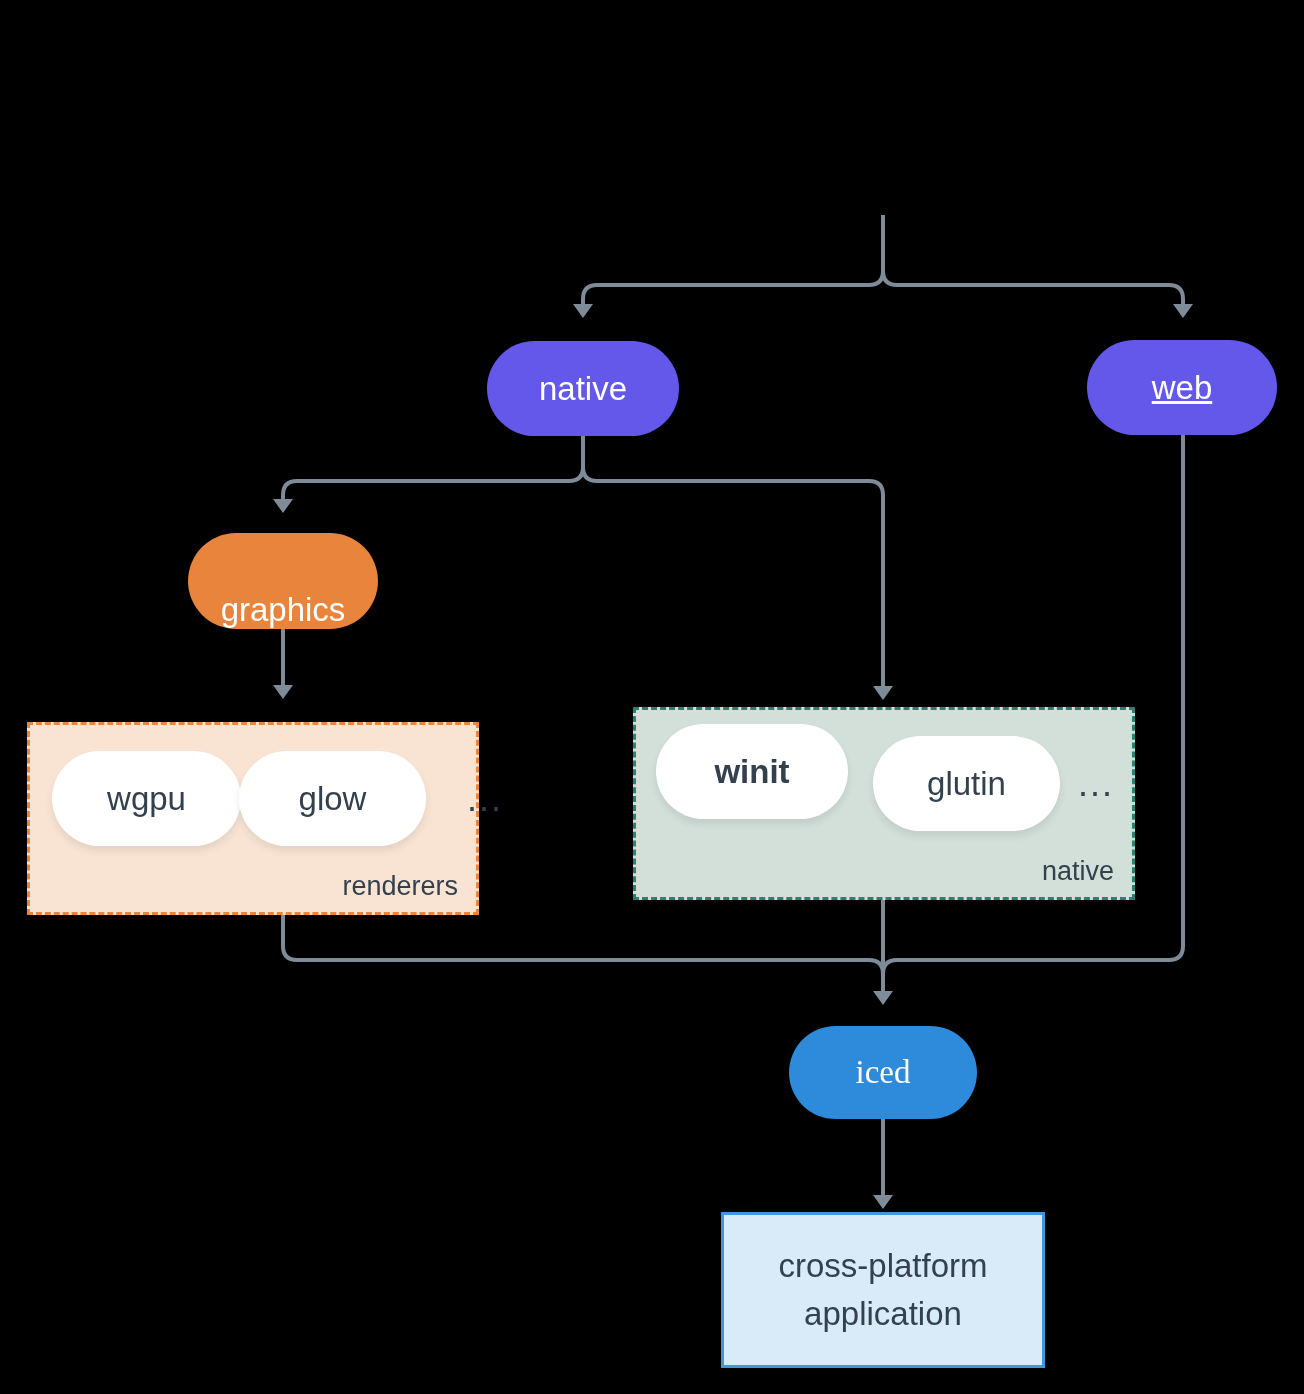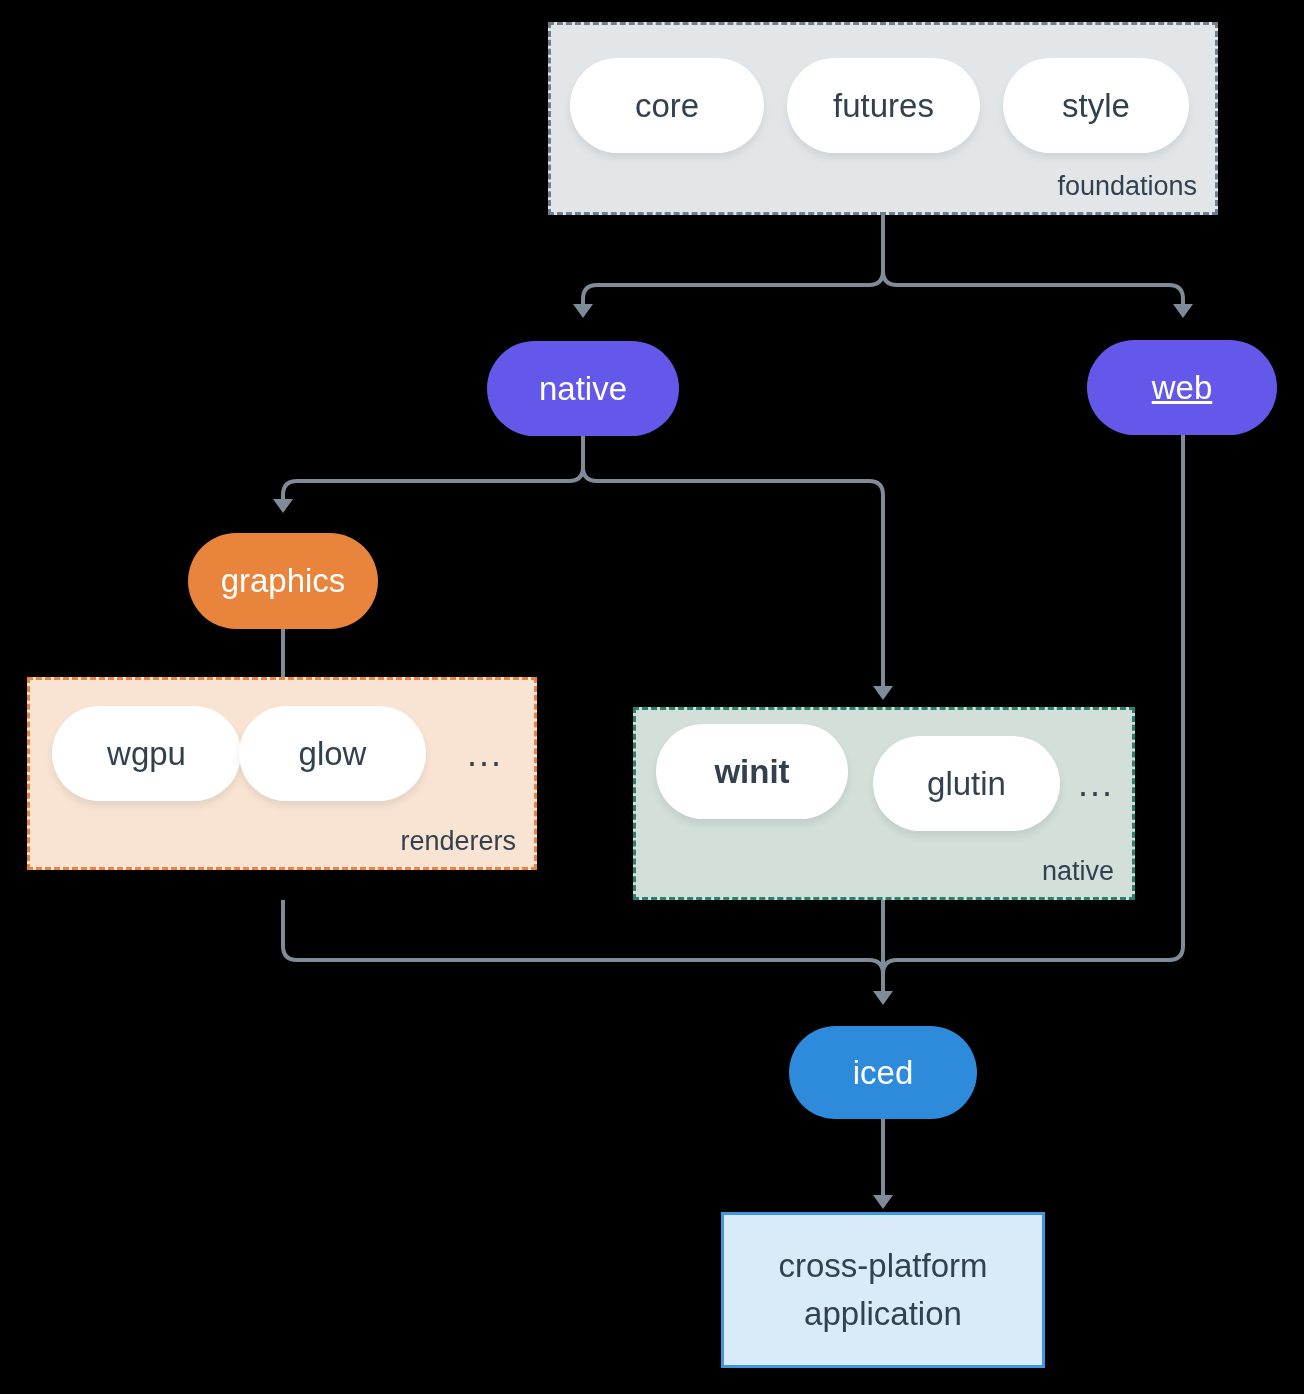--- a/index.html
+++ b/index.html
@@ -32,21 +32,21 @@
     border-radius:48px;
     font-size:33px;
   }
   .pill-white{
     position:absolute;
     background:#ffffff;color:var(--ink,#33414f);
     box-shadow:0 5px 7px rgba(40,55,70,0.10);
   }
   .pill-solid{color:#ffffff;margin-top:16px;}
   .pill-native,.pill-web{background:var(--purple,#6358e9);}
-  .pill-graphics{background:var(--orange,#e8843c);}
+  .pill-graphics{background:var(--orange,#e8843c);align-items:flex-end;}
   .pill-iced{background:var(--blue,#2e8ada);}
 
   .ellipsis{
     position:absolute;top:26px;height:95px;
     display:flex;align-items:center;justify-content:center;
     font-size:36px;color:var(--ink,#33414f);letter-spacing:2px;
   }
 
   .app-box{
     position:absolute;z-index:2;box-sizing:border-box;
@@ -83,46 +83,34 @@
 
     <path class="edge" d="M1183 420 V946 Q1183 960 1169 960 H897 Q883 960 883 974"></path>
 
     <path class="edge" d="M883 900 V991"></path>
     <path class="head" d="M873 991 L893 991 L883 1005 Z"></path>
 
     <path class="edge" d="M883 1102 V1195"></path>
     <path class="head" d="M873 1195 L893 1195 L883 1209 Z"></path>
   </svg>
 
-  <div class="group group-foundations" style="left:548px;top:22px;width:670px;height:193px;">
-    <div class="pill pill-white" style="left:19px;top:33px;width:194px;height:95px;">
-      <span>core</span>
-    </div>
-    <div class="pill pill-white" style="left:236px;top:33px;width:193px;height:95px;">
-      <span>futures</span>
-    </div>
-    <div class="pill pill-white" style="left:452px;top:33px;width:186px;height:95px;">
-      <span>style</span>
-    </div>
-    <div class="grp-label">foundations</div>
-  </div>
 
   <div class="node pill pill-solid pill-native" style="left:487px;top:325px;width:192px;height:95px;">
     <span>native</span>
   </div>
 
   <div class="node pill pill-solid pill-web" style="left:1087px;top:324px;width:190px;height:95px;text-decoration:underline;">
     <span>web</span>
   </div>
 
   <div class="node pill pill-solid pill-graphics" style="left:188px;top:517px;width:190px;height:96px;">
     <span>graphics</span>
   </div>
 
-  <div class="group group-renderers" style="left:27px;top:677px;width:510px;height:193px;">
+  <div class="group group-renderers" style="left:27px;top:722px;width:452px;height:193px;">
     <div class="pill pill-white" style="left:22px;top:26px;width:189px;height:95px;">
       <span>wgpu</span>
     </div>
     <div class="pill pill-white" style="left:209px;top:26px;width:187px;height:95px;">
       <span>glow</span>
     </div>
     <div class="ellipsis" style="left:420px;width:70px;">...</div>
     <div class="grp-label">renderers</div>
   </div>
 
@@ -130,21 +118,21 @@
     <div class="pill pill-white" style="left:20px;top:14px;width:192px;height:95px;font-weight:bold;">
       <span>winit</span>
     </div>
     <div class="pill pill-white" style="left:237px;top:26px;width:187px;height:95px;">
       <span>glutin</span>
     </div>
     <div class="ellipsis" style="left:425px;width:70px;">...</div>
     <div class="grp-label">native</div>
   </div>
 
-  <div class="node pill pill-solid pill-iced" style="left:789px;top:1010px;width:188px;height:93px;">
+  <div class="node pill pill-solid pill-iced" style="left:789px;top:1010px;width:188px;height:93px;font-family:Liberation Serif, serif;">
     <span>iced</span>
   </div>
 
   <div class="app-box" style="left:721px;top:1212px;width:324px;height:156px;">
     <span>cross-platform application</span>
   </div>
 
 </div>
 
 </body></html>

